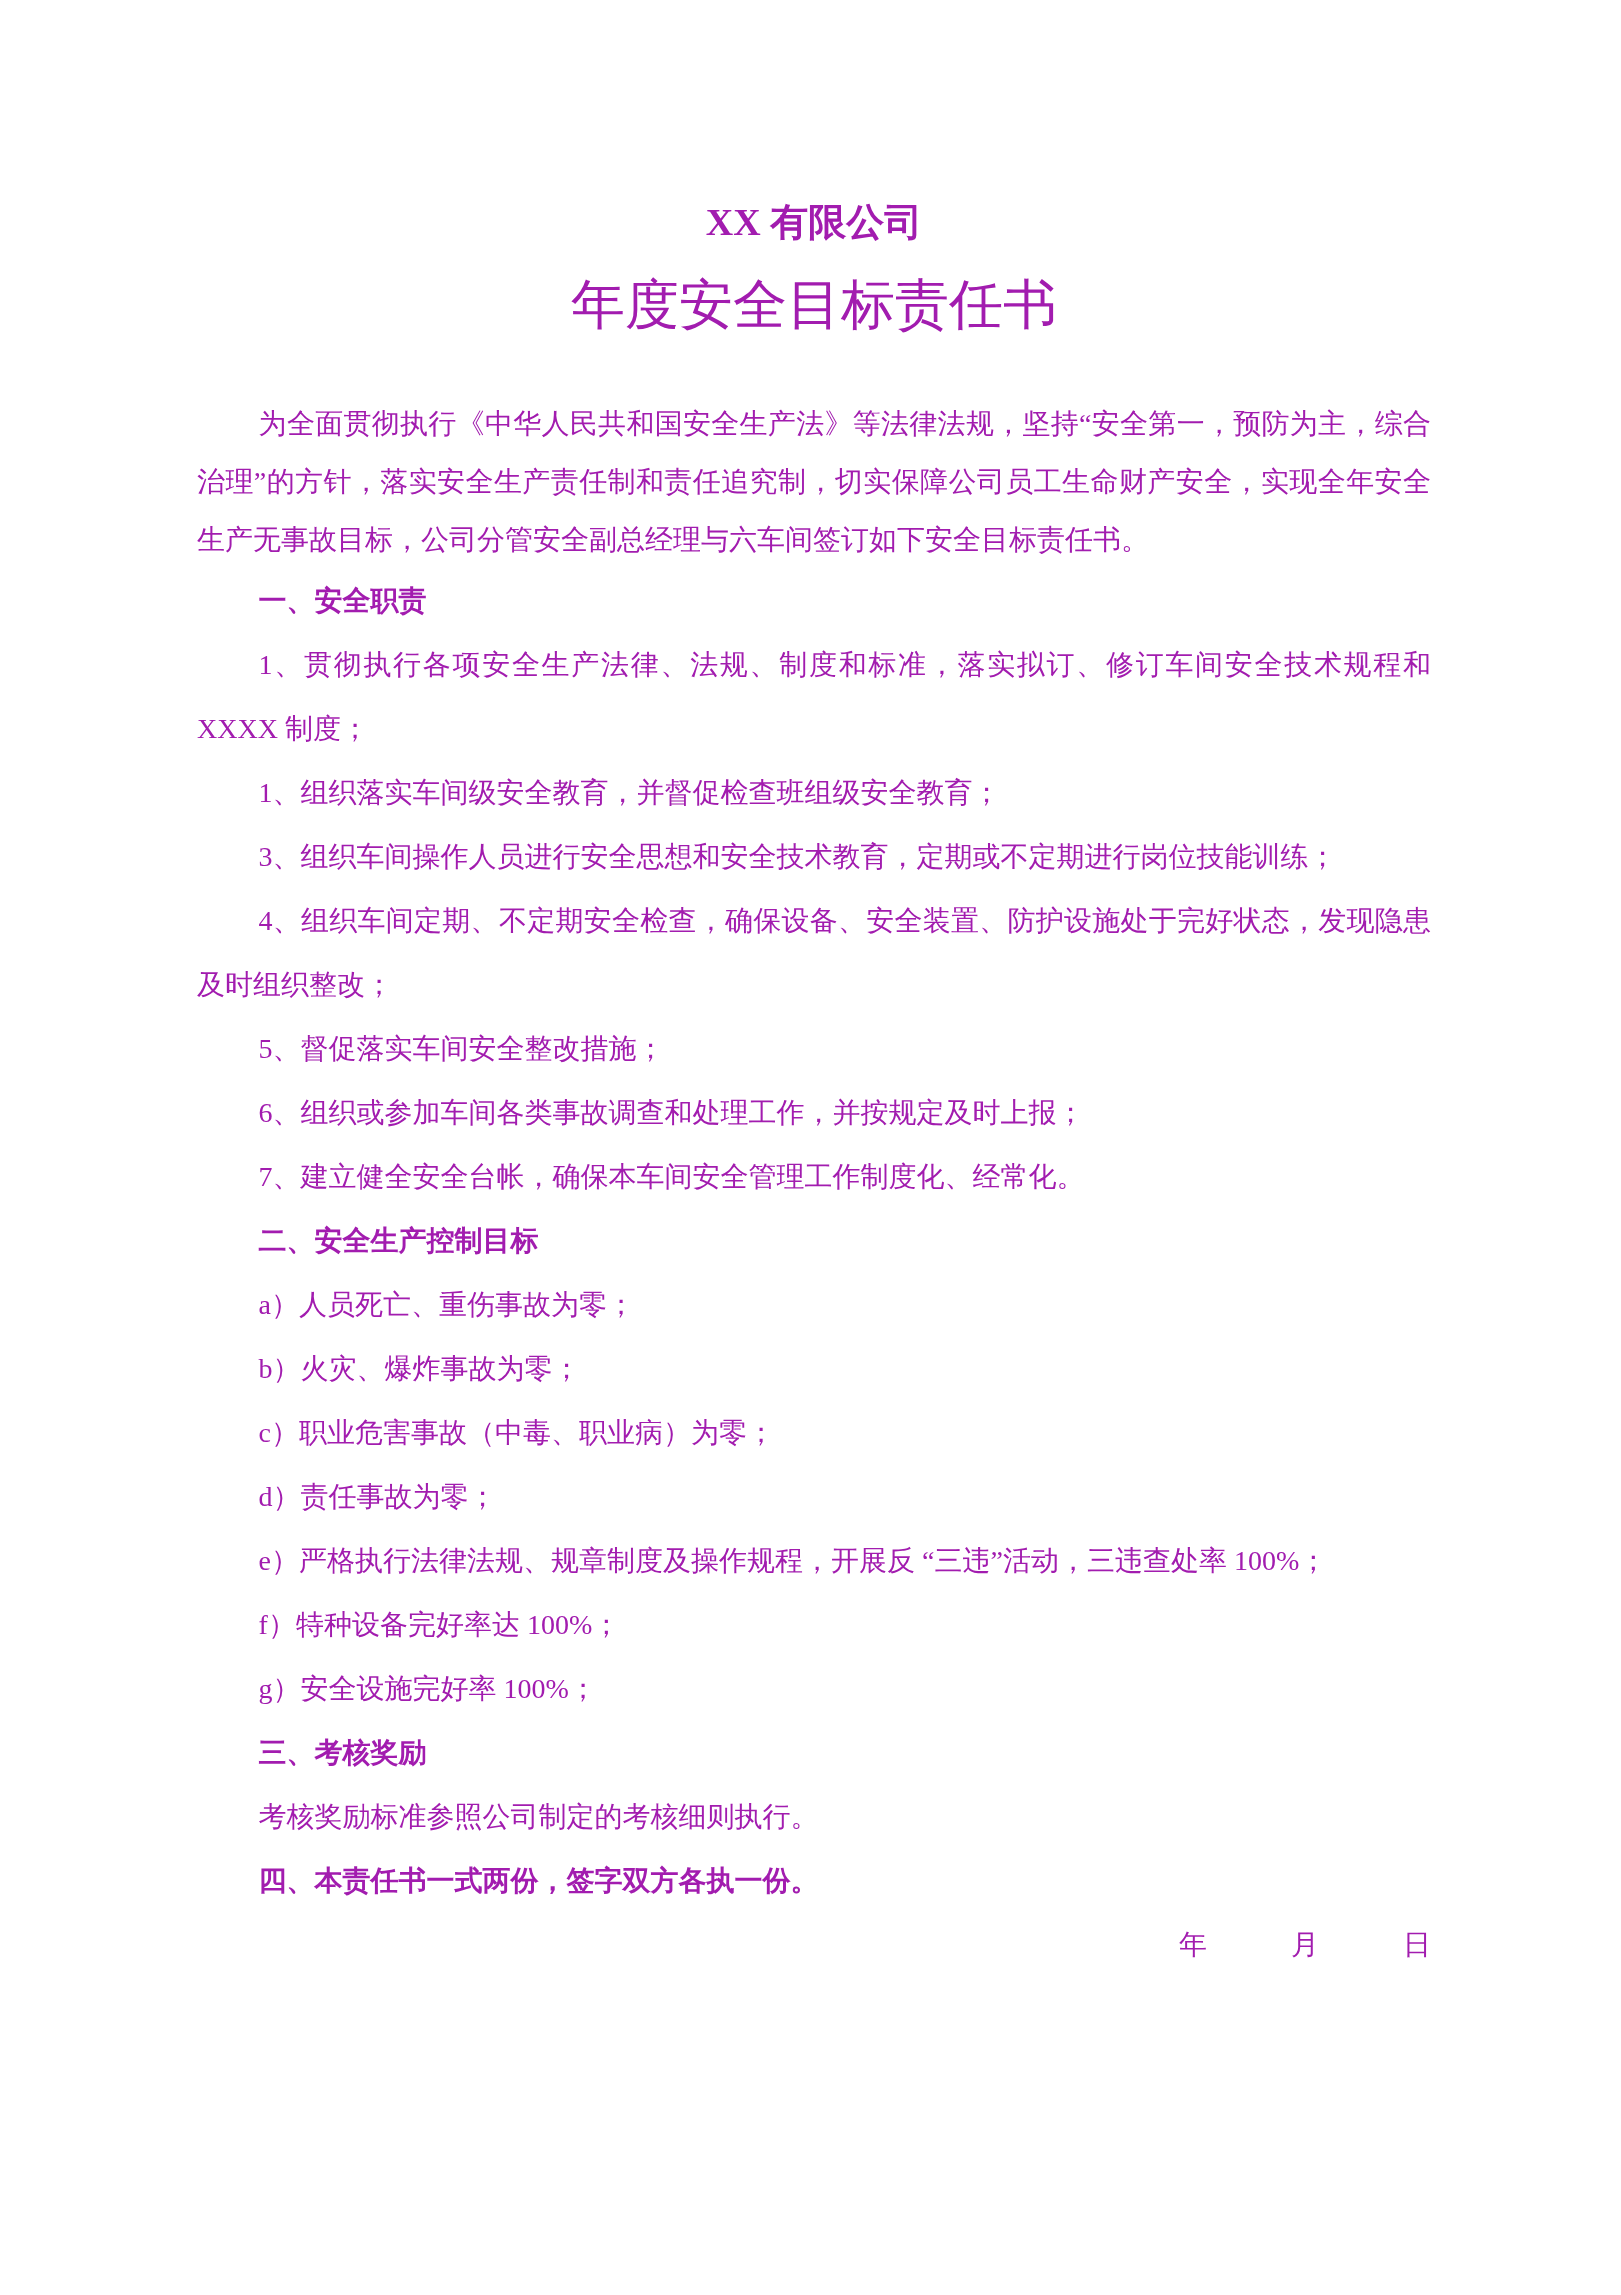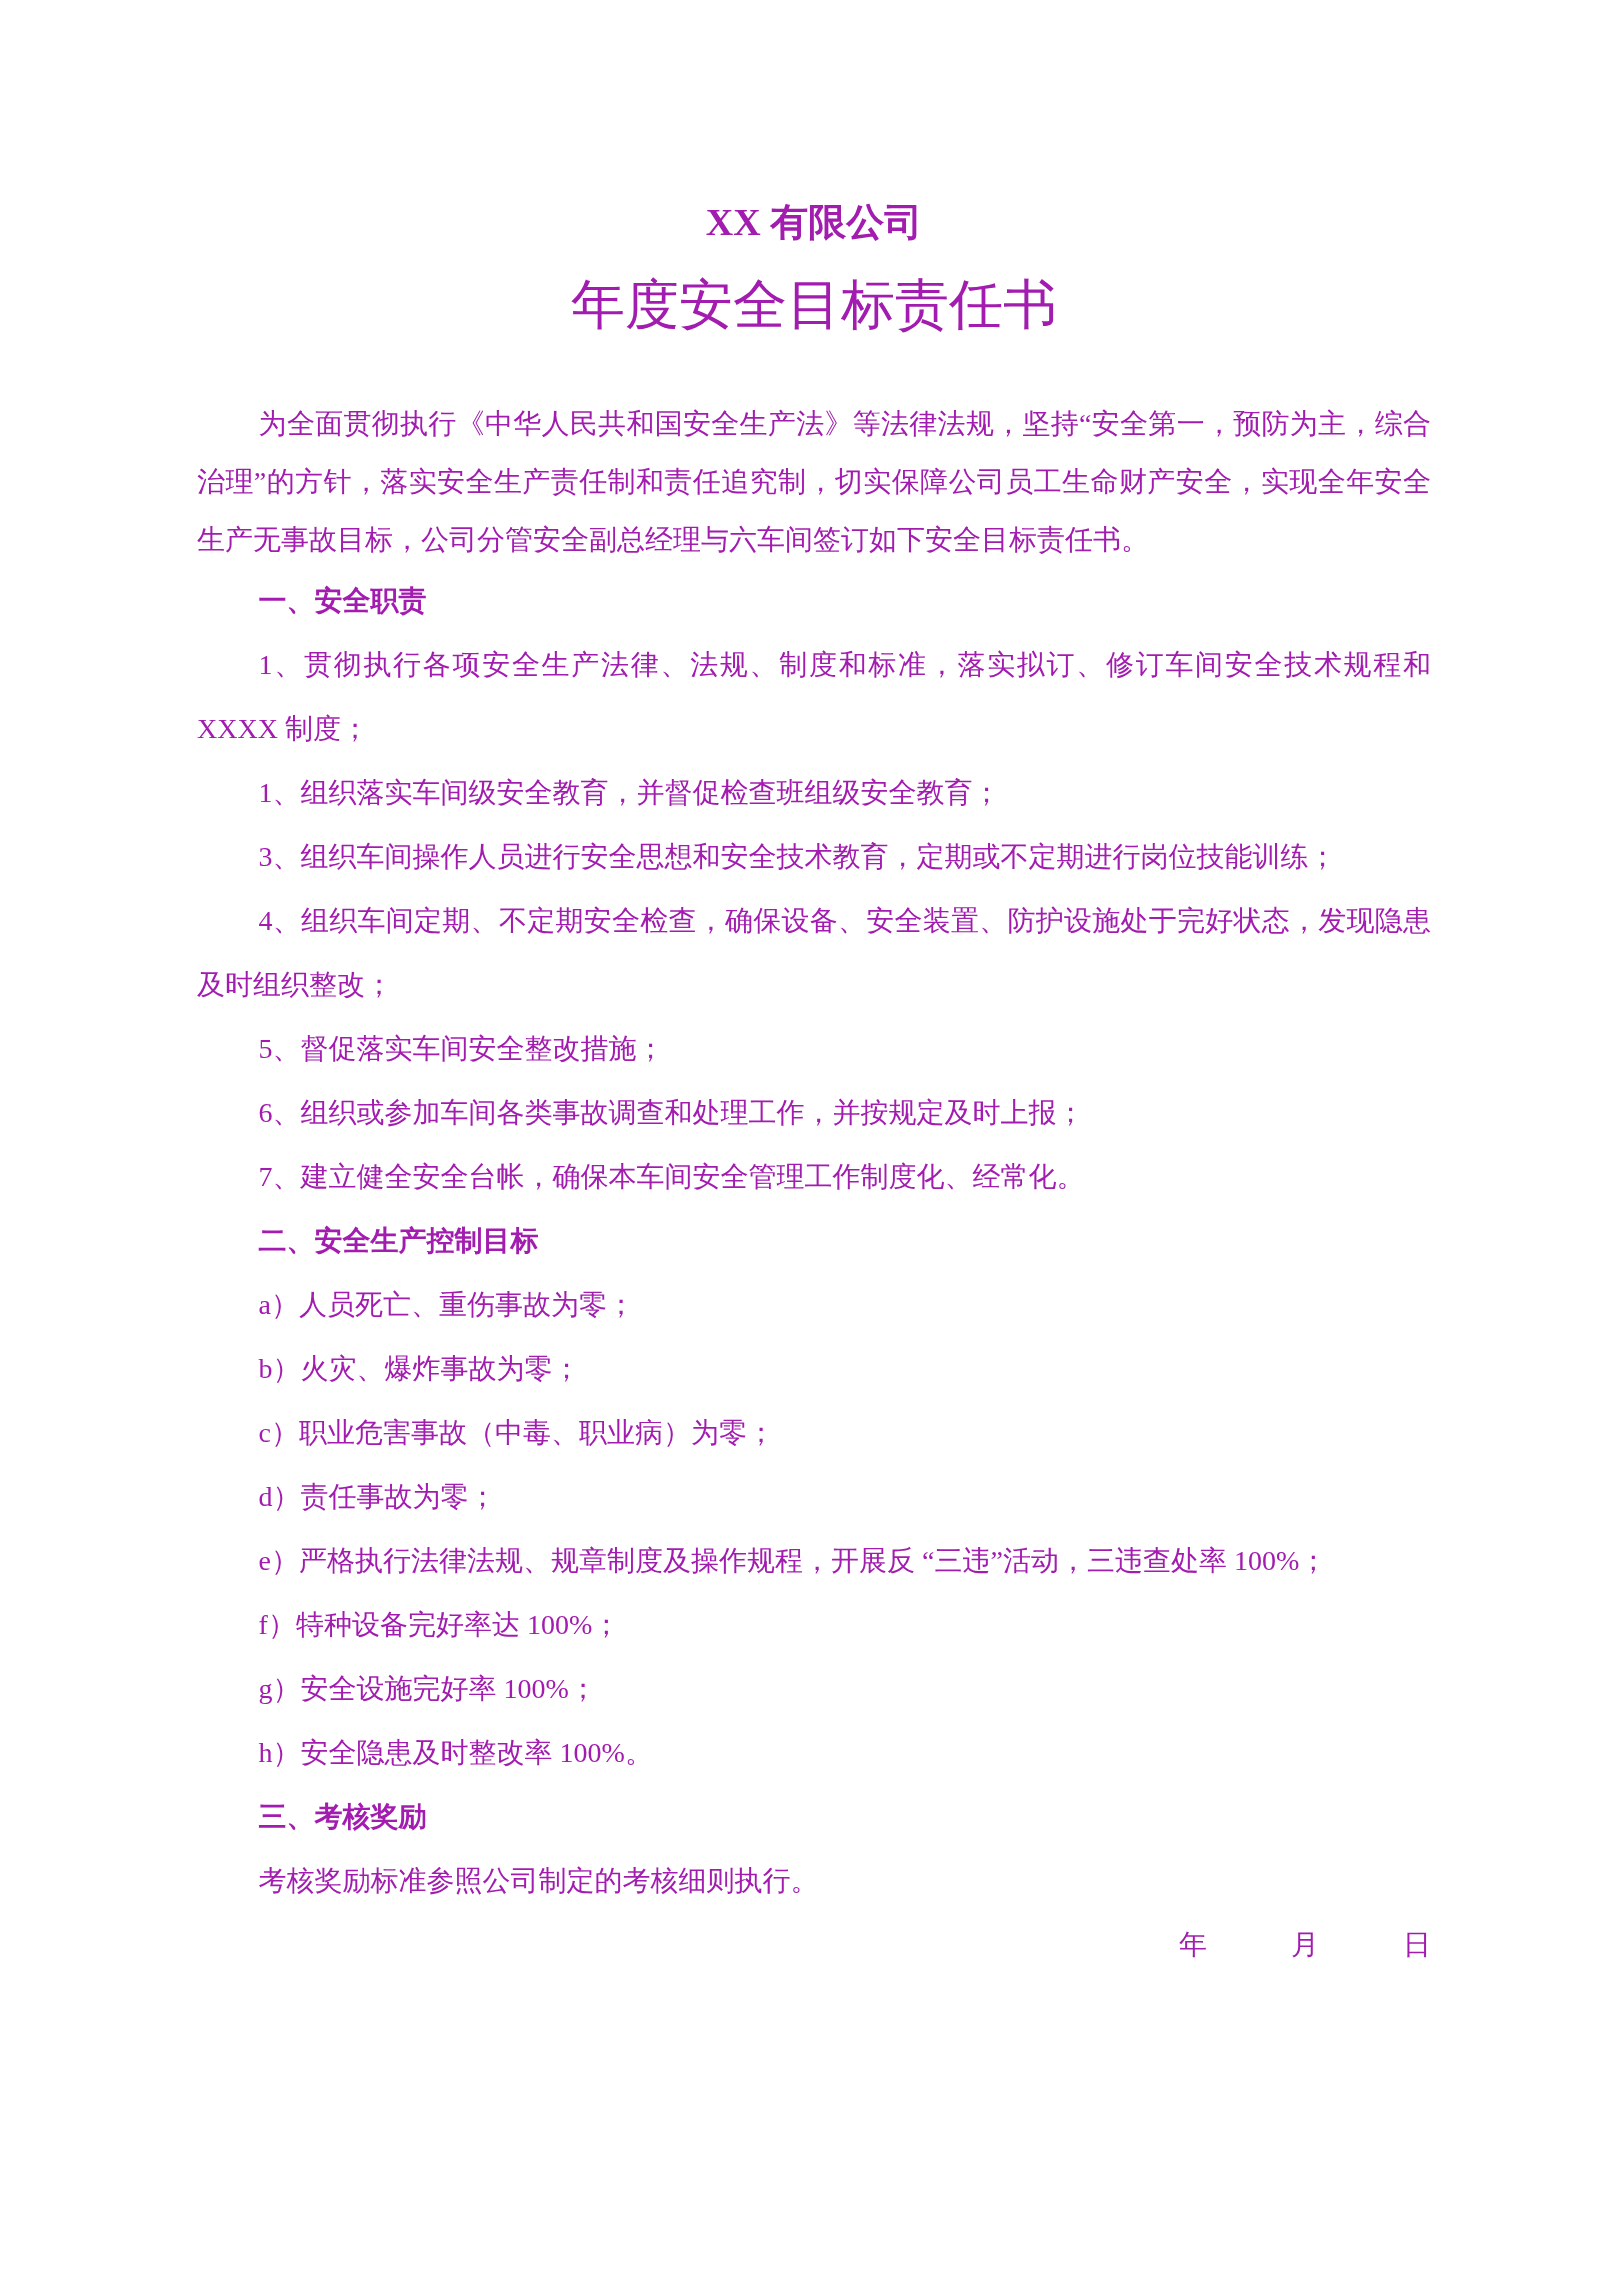--- a/index.html
+++ b/index.html
@@ -89,25 +89,25 @@
   <p class="line heading">二、安全生产控制目标</p>
 
   <div>
       <p class="line">a）人员死亡、重伤事故为零；</p>
       <p class="line">b）火灾、爆炸事故为零；</p>
       <p class="line">c）职业危害事故（中毒、职业病）为零；</p>
       <p class="line">d）责任事故为零；</p>
       <p class="line">e）严格执行法律法规、规章制度及操作规程，开展反 “三违”活动，三违查处率 100%；</p>
       <p class="line">f）特种设备完好率达 100%；</p>
       <p class="line">g）安全设施完好率 100%；</p>
-      <p class="line">h）安全隐患及时整改率 100%。</p>
     </div>
 
   <p class="line heading">三、考核奖励</p>
 
   <p class="line">考核奖励标准参照公司制定的考核细则执行。</p>
 
+  <p class="line heading">四、本责任书一式两份，签字双方各执一份。</p>
 
 
   <p class="date-line">年　　　月　　　日</p>
 
 </div>
 
 
 </body></html>

